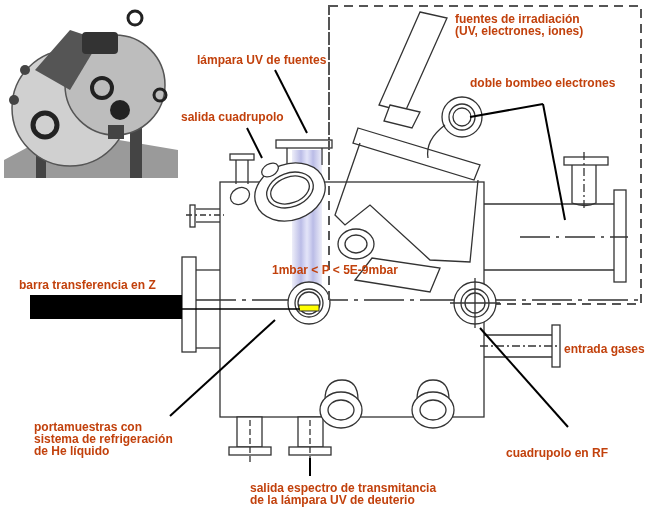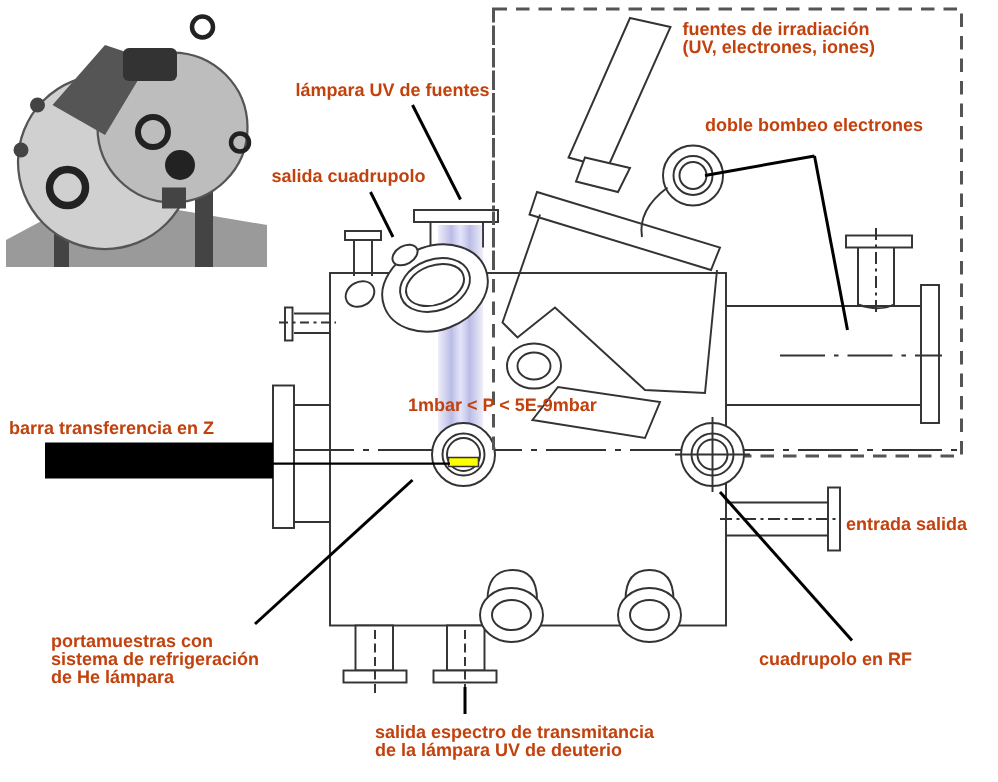--- a/index.html
+++ b/index.html
@@ -154,20 +154,20 @@
     <line x1="310" y1="458" x2="310" y2="476"></line>
   </g>
 </svg>
 
 <div class="lbl" style="left:455px; top:13px;">fuentes de irradiación
 (UV, electrones, iones)</div>
 <div class="lbl" style="left:470px; top:77px;">doble bombeo electrones</div>
 <div class="lbl" style="left:197px; top:54px;">lámpara UV de fuentes</div>
 <div class="lbl" style="left:181px; top:111px;">salida cuadrupolo</div>
 <div class="lbl" style="left:256px; top:264px;margin-left:16px;">1mbar &lt; P &lt; 5E-9mbar</div>
-<div class="lbl" style="left:6px; top:279px;">barra transferencia en Z</div>
-<div class="lbl" style="left:564px; top:343px;">entrada salida</div>
+<div class="lbl" style="left:19px; top:279px;">barra transferencia en Z</div>
+<div class="lbl" style="left:564px; top:343px;">entrada gases</div>
 <div class="lbl" style="left:34px; top:421px;">portamuestras con
 sistema de refrigeración
-de He lámpara</div>
-<div class="lbl" style="left:506px; top:433px;">cuadrupolo en RF</div>
+de He líquido</div>
+<div class="lbl" style="left:506px; top:447px;">cuadrupolo en RF</div>
 <div class="lbl" style="left:250px; top:482px;">salida espectro de transmitancia
 de la lámpara UV de deuterio</div>
 
 </body></html>

